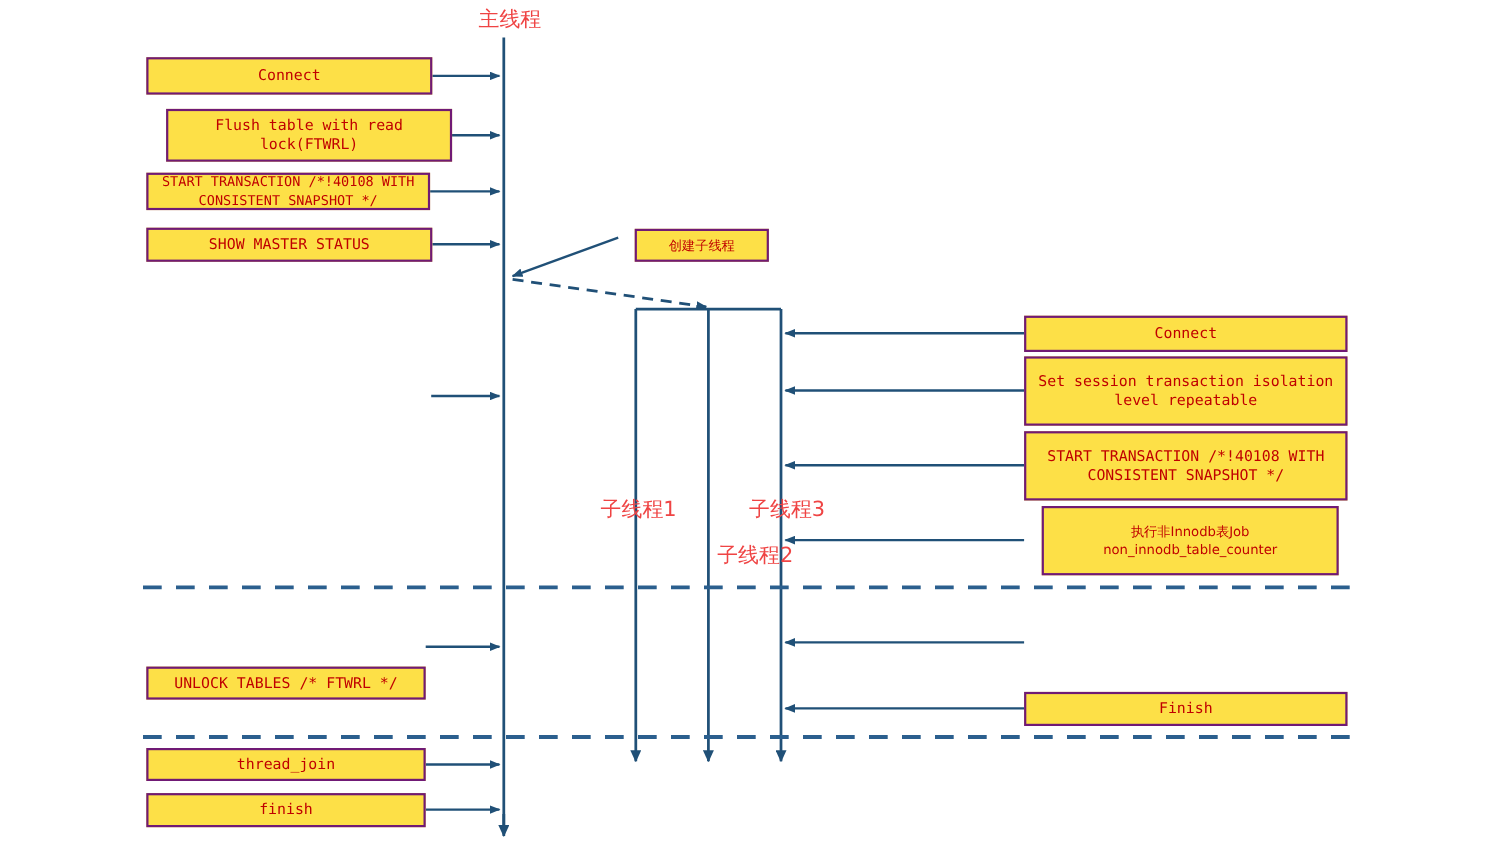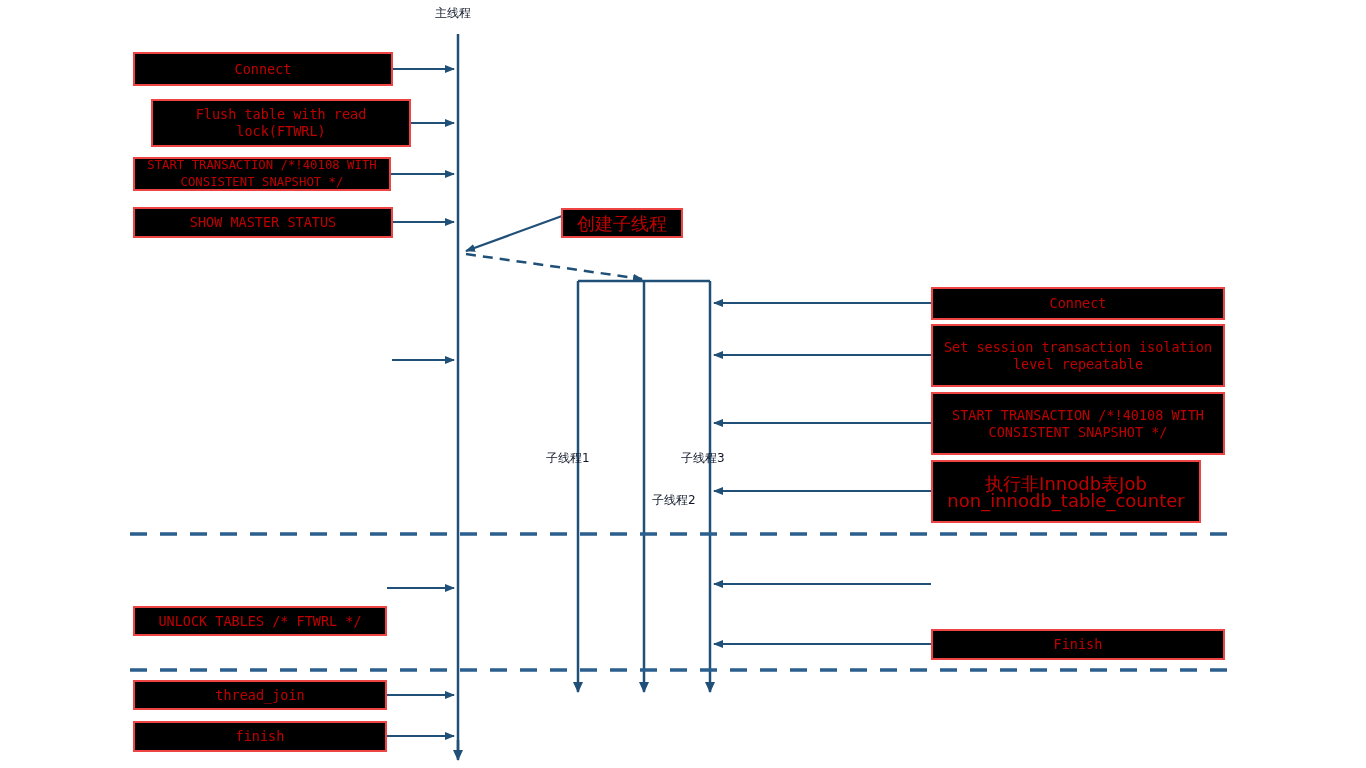--- a/index.html
+++ b/index.html
@@ -17,42 +17,43 @@
   #canvas {
     position: absolute;
     left: 0;
     top: 0;
     width: 1366px;
     height: 768px;
   }
   .box {
     position: absolute;
     box-sizing: border-box;
-    border: 2px solid #ef4444;
-    background: #000000;
+    border: 2px solid #701a75;
+    background: #fde047;
     color: #c00000;
     font-family: "DejaVu Sans Mono", "Liberation Mono", monospace;
     font-size: 13.5px;
     line-height: 17px;
     display: flex;
     align-items: center;
     justify-content: center;
     text-align: center;
     white-space: pre-line;
     padding: 0 4px;
   }
   .box.cjk {
     font-family: "DejaVu Sans", "Liberation Sans", sans-serif;
-    font-size: 18px;
+    font-size: 12px;
+    margin-left: 16px;
   }
   .lane-label {
     position: absolute;
-    color: #0f172a;
+    color: #ef4444;
     font-family: "DejaVu Sans", "Liberation Sans", sans-serif;
-    font-size: 12px;
+    font-size: 19px;
     white-space: nowrap;
   }
   .svg-layer {
     position: absolute;
     left: 0; top: 0;
     width: 1366px;
     height: 768px;
     pointer-events: none;
   }
 </style>

